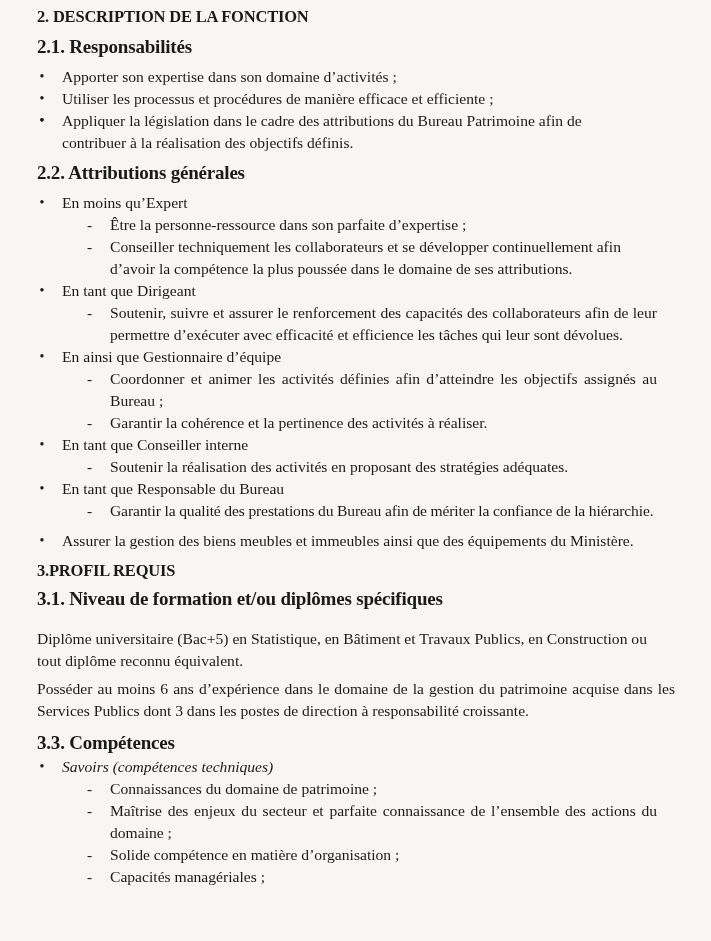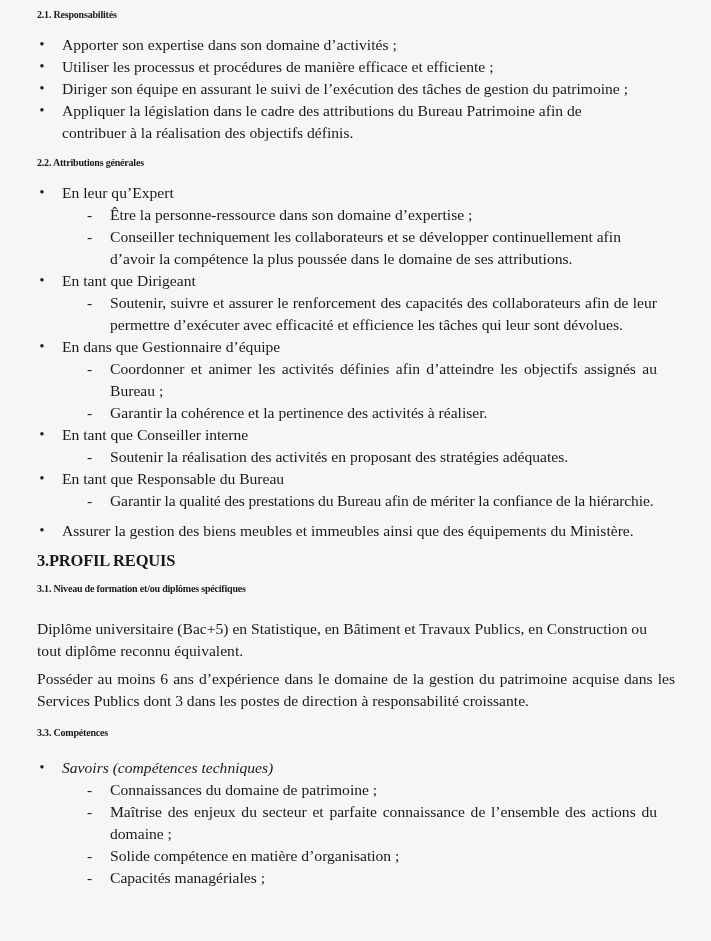--- a/index.html
+++ b/index.html
@@ -6,59 +6,60 @@
   body {
     width: 711px; height: 941px; overflow: hidden;
     background: #f7f6f4;
     font-family: "Liberation Serif", serif;
     color: #1a1a1a;
     font-size: 15.6px;
     line-height: 22px;
   }
   .page { position: relative; padding: 4px 24px 0 37px; }
   .h1 { font-weight: bold; font-size: 16.5px; margin: 2px 0 8px 0; letter-spacing: -0.2px; }
-  .h2 { font-weight: bold; font-size: 10px; margin: 0 0 8px 0; letter-spacing: -0.2px; }
+  .h2 { font-weight: bold; font-size: 19px; margin: 0 0 8px 0; letter-spacing: -0.2px; }
   ul.bul { list-style: none; margin: 0 0 8px 0; padding: 0; }
   ul.bul > li { position: relative; padding-left: 25px; }
   ul.bul > li > .dot { position: absolute; left: 0; top: 0; width: 10px; text-align: center; font-size: 14px; }
   ul.dash { list-style: none; margin: 0; padding: 0 0 0 24px; }
   ul.dash > li { position: relative; padding-left: 24px; }
   ul.dash > li > .d { position: absolute; left: 1px; top: 0; }
   .just { text-align: justify; }
   .p { margin: 0 0 6px 0; font-family: Liberation Serif, serif; }
   .ital { font-style: italic; }
 </style>
 </head>
 <body>
 
 <div class="page">
 
+  <div class="h1">2. DESCRIPTION DE LA FONCTION</div>
 
   <div class="h2">2.1. Responsabilités</div>
   <ul class="bul">
     <li><span class="dot">•</span><span>Apporter son expertise dans son domaine d’activités ;</span></li>
     <li><span class="dot">•</span><span>Utiliser les processus et procédures de manière efficace et efficiente ;</span></li>
-    <li><span class="dot">•</span><span>Diriger son équipe en assurant le suivi de l’exécution des tâches de gestion du patrimoine ;</span></li>
+    <li><span class="dot">•</span></li>
     <li style="padding-right:40px"><span class="dot">•</span><span>Appliquer la législation dans le cadre des attributions du Bureau Patrimoine afin de contribuer à la réalisation des objectifs définis.</span></li>
   </ul>
 
   <div class="h2">2.2. Attributions générales</div>
   <ul class="bul">
-    <li><span class="dot">•</span><span>En leur qu’Expert</span>
+    <li><span class="dot">•</span><span>En moins qu’Expert</span>
       <ul class="dash">
-        <li><span class="d">-</span><span>Être la personne-ressource dans son domaine d’expertise ;</span></li>
+        <li><span class="d">-</span><span>Être la personne-ressource dans son parfaite d’expertise ;</span></li>
         <li style="padding-right:42px"><span class="d">-</span><span>Conseiller techniquement les collaborateurs et se développer continuellement afin d’avoir la compétence la plus poussée dans le domaine de ses attributions.</span></li>
       </ul>
     </li>
     <li><span class="dot">•</span><span>En tant que Dirigeant</span>
       <ul class="dash">
         <li class="just" style="padding-right:30px"><span class="d">-</span><span>Soutenir, suivre et assurer le renforcement des capacités des collaborateurs afin de leur permettre d’exécuter avec efficacité et efficience les tâches qui leur sont dévolues.</span></li>
       </ul>
     </li>
-    <li><span class="dot">•</span><span>En dans que Gestionnaire d’équipe</span>
+    <li><span class="dot">•</span><span>En ainsi que Gestionnaire d’équipe</span>
       <ul class="dash">
         <li class="just" style="padding-right:30px"><span class="d">-</span><span>Coordonner et animer les activités définies afin d’atteindre les objectifs assignés au Bureau ;</span></li>
         <li><span class="d">-</span><span>Garantir la cohérence et la pertinence des activités à réaliser.</span></li>
       </ul>
     </li>
     <li><span class="dot">•</span><span>En tant que Conseiller interne</span>
       <ul class="dash">
         <li><span class="d">-</span><span>Soutenir la réalisation des activités en proposant des stratégies adéquates.</span></li>
       </ul>
     </li>
@@ -73,21 +74,21 @@
     <li style="white-space:nowrap"><span class="dot">•</span><span>Assurer la gestion des biens meubles et immeubles ainsi que des équipements du Ministère.</span></li>
   </ul>
 
   <div class="h1" style="margin-bottom:6px">3.PROFIL REQUIS</div>
 
   <div class="h2" style="margin-bottom:18px">3.1. Niveau de formation et/ou diplômes spécifiques</div>
   <div class="p" style="padding-right:12px">Diplôme universitaire (Bac+5) en Statistique, en Bâtiment et Travaux Publics, en Construction ou tout diplôme reconnu équivalent.</div>
 
   <div class="p just" style="padding-right:12px;margin-bottom:10px">Posséder au moins 6 ans d’expérience dans le domaine de la gestion du patrimoine acquise dans les Services Publics dont 3 dans les postes de direction à responsabilité croissante.</div>
 
-  <div class="h2" style="margin-bottom:13px">3.3. Compétences</div>
+  <div class="h2" style="margin-bottom:2px">3.3. Compétences</div>
   <ul class="bul">
     <li><span class="dot">•</span><span class="ital">Savoirs (compétences techniques)</span>
       <ul class="dash">
         <li><span class="d">-</span><span>Connaissances du domaine de patrimoine ;</span></li>
         <li class="just" style="padding-right:30px"><span class="d">-</span><span>Maîtrise des enjeux du secteur et parfaite connaissance de l’ensemble des actions du domaine ;</span></li>
         <li><span class="d">-</span><span>Solide compétence en matière d’organisation ;</span></li>
         <li><span class="d">-</span><span>Capacités managériales ;</span></li>
 
       </ul>
     </li>

